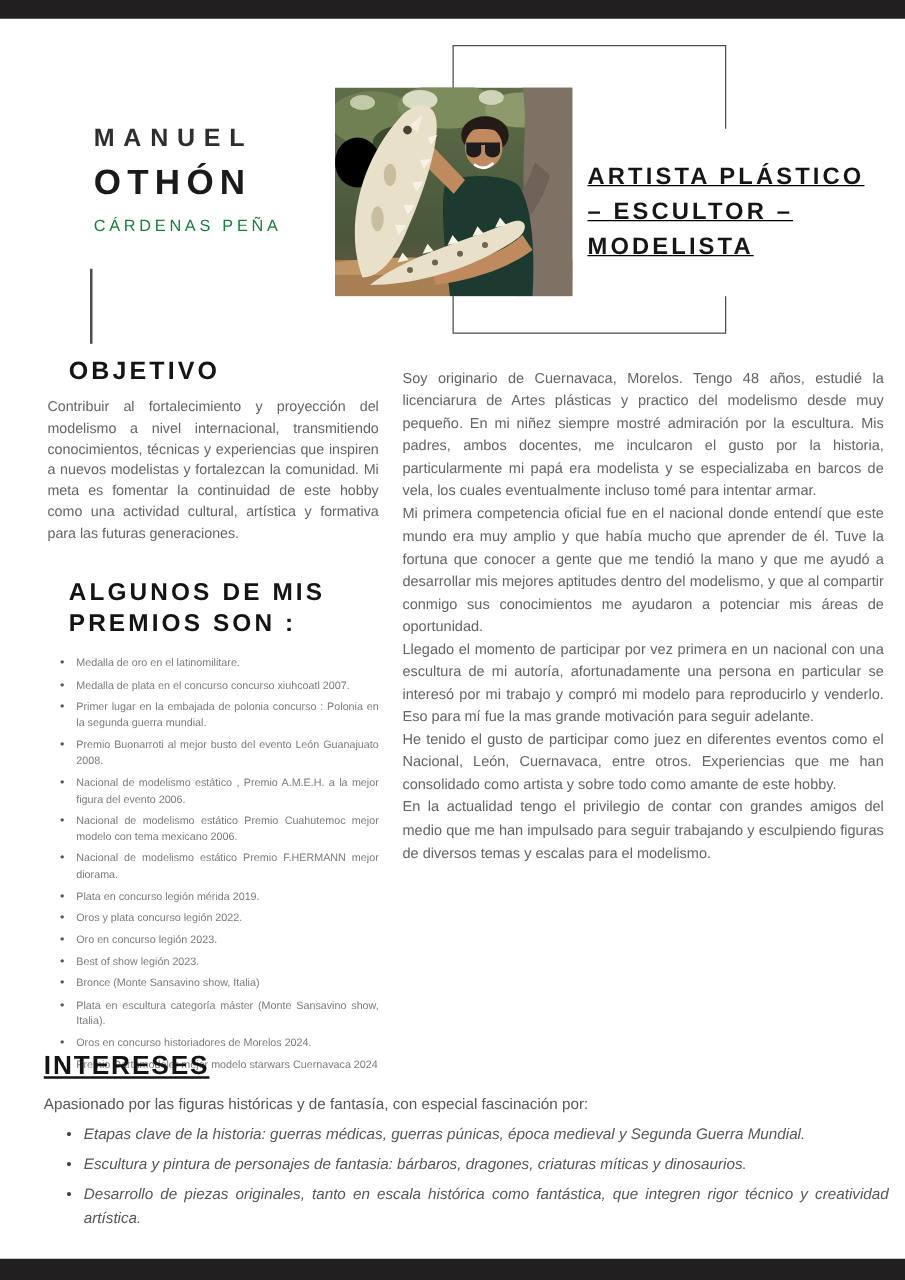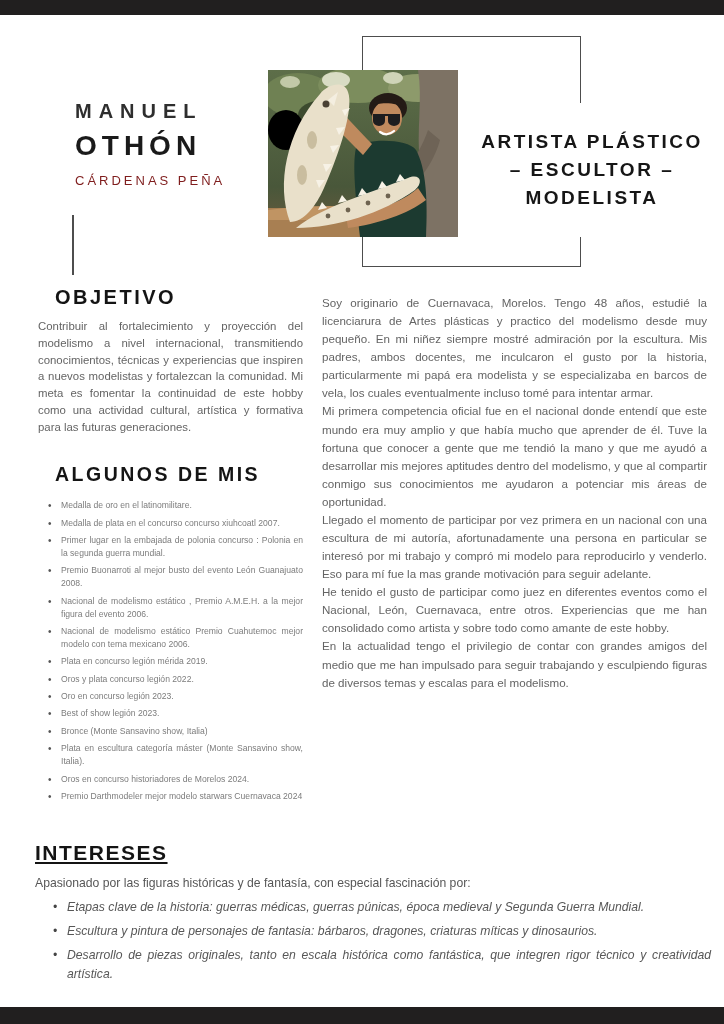--- a/index.html
+++ b/index.html
@@ -14,25 +14,25 @@
 
   
   .frame{position:absolute;left:362px;top:36px;width:217px;height:229px;border:1.5px solid #4d4d4d;}
   .vline{position:absolute;left:72px;top:215px;width:1.5px;height:60px;background:#4d4d4d;}
   .photo{position:absolute;left:268px;top:70px;width:190px;height:167px;}
   .photo svg{display:block;}
 
   .namewrap{position:absolute;left:75px;top:100px;}
   .name-first{font-size:20px;font-weight:700;letter-spacing:7px;color:#2e2e2e;}
   .name-main{font-size:28px;font-weight:800;letter-spacing:5px;color:#1a1a1a;margin-top:7px;}
-  .name-last{font-size:13px;font-weight:400;letter-spacing:3px;color:#7f1d1d;margin-top:11px;}
+  .name-last{font-size:13px;font-weight:400;letter-spacing:3px;color:#15803d;margin-top:11px;}
 
   .titlebox{
     position:absolute;left:470px;top:103px;width:244px;height:134px;background:#ffffff;
-    display:flex;flex-direction:column;justify-content:center;align-items:center;
+    display:flex;flex-direction:column;justify-content:center;align-items:flex-start;text-decoration:underline;
   }
   .titlebox span{
     display:block;font-size:19px;font-weight:800;letter-spacing:2.5px;color:#161616;
     line-height:28px;text-align:center;white-space:nowrap;
   }
 
   
   .col-left{position:absolute;left:38px;top:285px;width:265px;}
   .col-right{position:absolute;left:322px;top:285px;width:385px;}
   h2.sec{
@@ -145,29 +145,30 @@
   <span>ARTISTA PLÁSTICO</span>
   <span>– ESCULTOR –</span>
   <span>MODELISTA</span>
 </div>
 
 <div class="col-left">
   <h2 class="sec">OBJETIVO</h2>
   <p class="body-text">Contribuir al fortalecimiento y proyección del modelismo a nivel internacional, transmitiendo conocimientos, técnicas y experiencias que inspiren a nuevos modelistas y fortalezcan la comunidad. Mi meta es fomentar la continuidad de este hobby como una actividad cultural, artística y formativa para las futuras generaciones.</p>
 
   <div class="premios">
-    <h2 class="sec"><span>ALGUNOS DE MIS</span><br></h2>
+    <h2 class="sec"><span>ALGUNOS DE MIS</span><br><span>PREMIOS SON :</span></h2>
     <ul class="awards">
 
     <li><span>Medalla de oro en el latinomilitare.</span></li>
         <li><span>Medalla de plata en el concurso concurso xiuhcoatl 2007.</span></li>
         <li><span>Primer lugar en la embajada de polonia  concurso : Polonia en la segunda guerra mundial.</span></li>
         <li><span>Premio Buonarroti al mejor busto del evento León Guanajuato 2008.</span></li>
         <li><span>Nacional de modelismo estático , Premio A.M.E.H. a la mejor figura del evento 2006.</span></li>
         <li><span>Nacional de modelismo estático  Premio Cuahutemoc mejor modelo con tema mexicano 2006.</span></li>
+        <li><span>Nacional de modelismo estático Premio F.HERMANN mejor diorama.</span></li>
         <li><span>Plata en concurso legión mérida 2019.</span></li>
         <li><span>Oros y plata concurso legión 2022.</span></li>
         <li><span>Oro en concurso legión 2023.</span></li>
         <li><span>Best of show legión 2023.</span></li>
         <li><span>Bronce (Monte Sansavino show, Italia)</span></li>
         <li><span>Plata en escultura categoría máster (Monte Sansavino show, Italia).</span></li>
         <li><span>Oros en concurso historiadores de Morelos 2024.</span></li>
         <li><span>Premio Darthmodeler mejor modelo starwars Cuernavaca 2024</span></li>
       </ul>
   </div>

